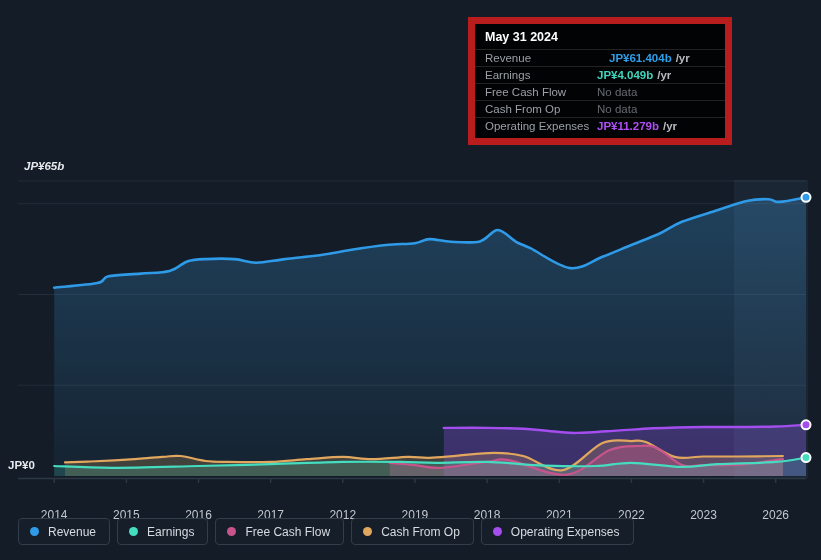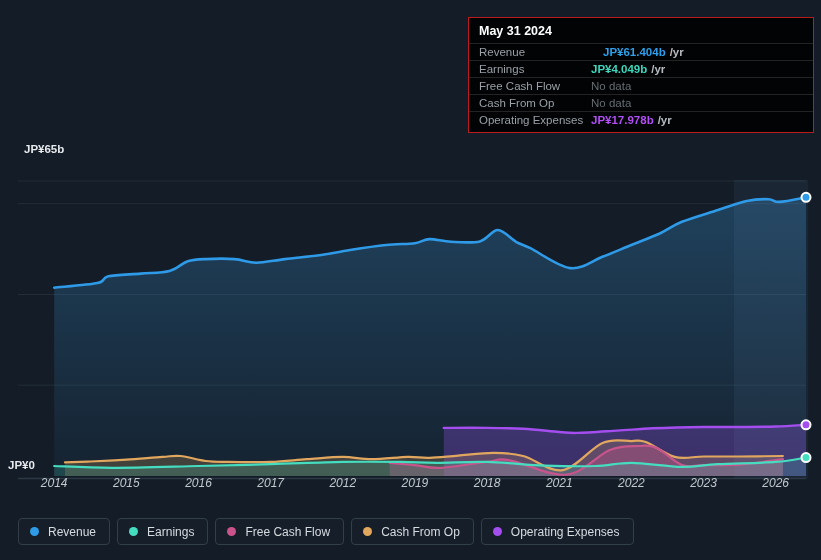--- a/index.html
+++ b/index.html
@@ -3,31 +3,31 @@
 <meta charset="utf-8">
 <style>
   html,body{margin:0;padding:0;background:#131C27;}
   .stage{
     position:relative;width:821px;height:560px;background:#131C27;
     font-family:"Liberation Sans",sans-serif;overflow:hidden;
   }
   .stage *{box-sizing:border-box;}
   #chart{position:absolute;left:0;top:0;}
   .ylab{position:absolute;font-size:11.5px;font-weight:bold;color:#E8EBEE;}
-  .ylab.top{left:24px;top:143px;}
+  .ylab.top{left:24px;top:160px;font-style:italic;}
   .ylab.zero{left:8px;top:459px;}
   #xlabels span{
     position:absolute;top:0;width:48px;margin-left:-24px;text-align:center;
     font-size:12px;color:#C2C8CE;
   }
-  #xlabels{position:absolute;left:0;top:476px;width:797px;height:16px;font-style:italic;}
+  #xlabels{position:absolute;left:0;top:508px;width:797px;height:16px;}
   
   .tooltip{
-    position:absolute;left:468px;top:17px;width:346px;
-    background:#010305;border:1px solid #b91c1c;color:#fff;
+    position:absolute;left:468px;top:17px;width:264px;
+    background:#010305;border:7px solid #b91c1c;color:#fff;
   }
   .tt-title{padding:6px 10px 5px 10px;font-size:12.5px;font-weight:bold;color:#FFFFFF;}
   .tt-row{display:flex;align-items:center;padding:2px 10px;min-height:17px;}
   .tt-row.sep{border-top:1px solid #232323;}
   .tt-row:last-child{padding-bottom:6px;}
   .tt-label{flex:0 0 112px;font-size:11.5px;color:#9AA0A6;}
   .tt-value{font-size:11.5px;font-weight:bold;}
   .tt-suffix{font-weight:bold;font-style:normal;color:#B6BBC0;margin-left:4px;}
   .tt-muted{font-weight:normal;color:#666C72;}
   .tt-white{color:#FFFFFF;}
@@ -125,21 +125,21 @@
     </div>
 
     <div class="tt-row sep">
       <span class="tt-label">Cash From Op</span>
       <span class="tt-value tt-muted">No data</span>
     </div>
 
     <div class="tt-row sep">
       <span class="tt-label">Operating Expenses</span>
       <span class="tt-value">
-        <b style="color: rgb(177, 79, 245);">JP¥17.978b</b><i class="tt-suffix">/yr</i>
+        <b style="color: rgb(177, 79, 245);">JP¥11.279b</b><i class="tt-suffix">/yr</i>
       </span>
     </div>
   </div>
 
   <div class="legend">
     <div class="legend-item">
       <span class="legend-dot" style="background: rgb(47, 155, 232);"></span>
       <span class="legend-label">Revenue</span>
     </div>
     <div class="legend-item">

